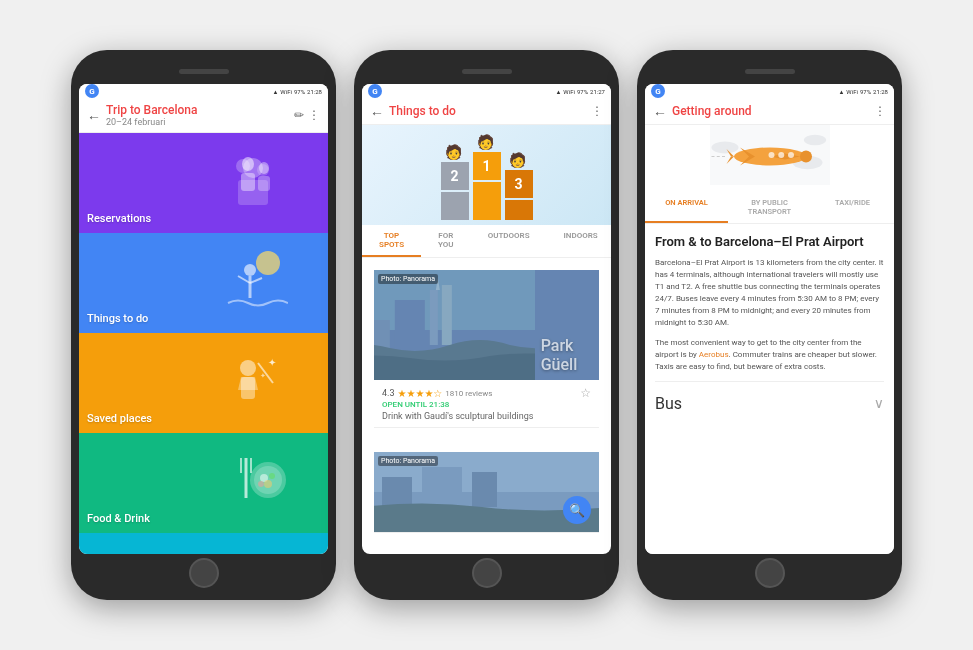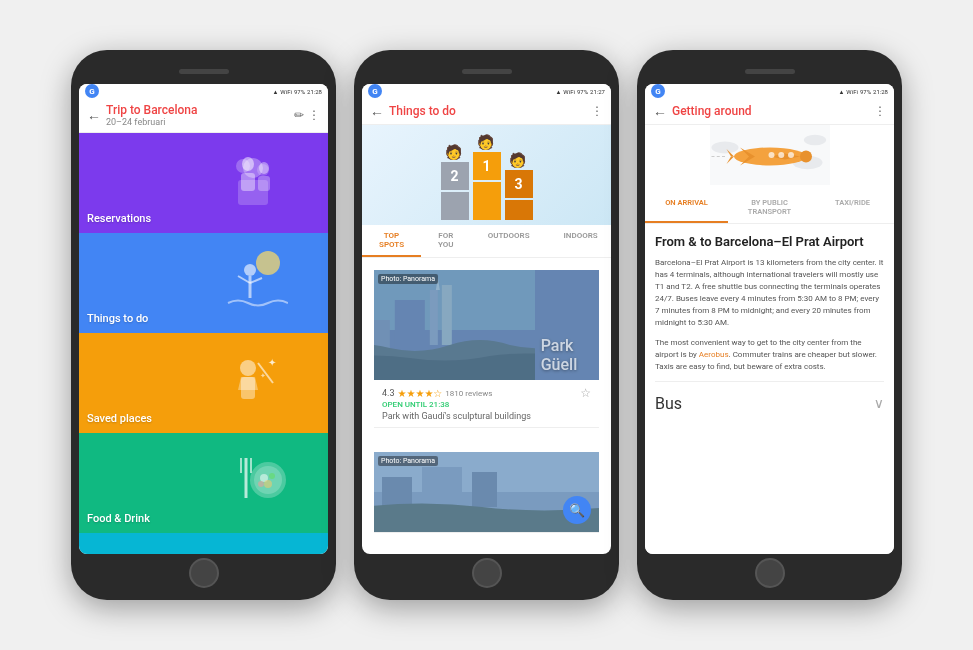--- a/index.html
+++ b/index.html
@@ -605,21 +605,21 @@
           <span class="place-card-title">Park Güell</span>
         </div>
         <div class="place-card-info">
           <div class="stars-row">
             <span class="rating-num">4.3</span>
             <span class="stars">★★★★☆</span>
             <span class="reviews">1810 reviews</span>
             <span class="bookmark-icon">☆</span>
           </div>
           <div class="open-badge">OPEN UNTIL 21:38</div>
-          <div class="place-desc">Park with Gaudí's sculptural buildings</div>
+          <div class="place-desc">Drink with Gaudí's sculptural buildings</div>
         </div>
       </div>
 
       <div class="place-card">
         <div class="place-card2-img">
           <svg width="100%" height="80" viewBox="0 0 249 80" preserveAspectRatio="xMidYMid slice">
             <rect width="249" height="80" fill="#8aabcc"></rect>
             <rect x="0" y="40" width="249" height="40" fill="#7a9bbf"></rect>
             <rect x="20" y="25" width="30" height="30" fill="#6a8aae"></rect>
             <rect x="60" y="15" width="40" height="40" fill="#7a9bbf"></rect>

